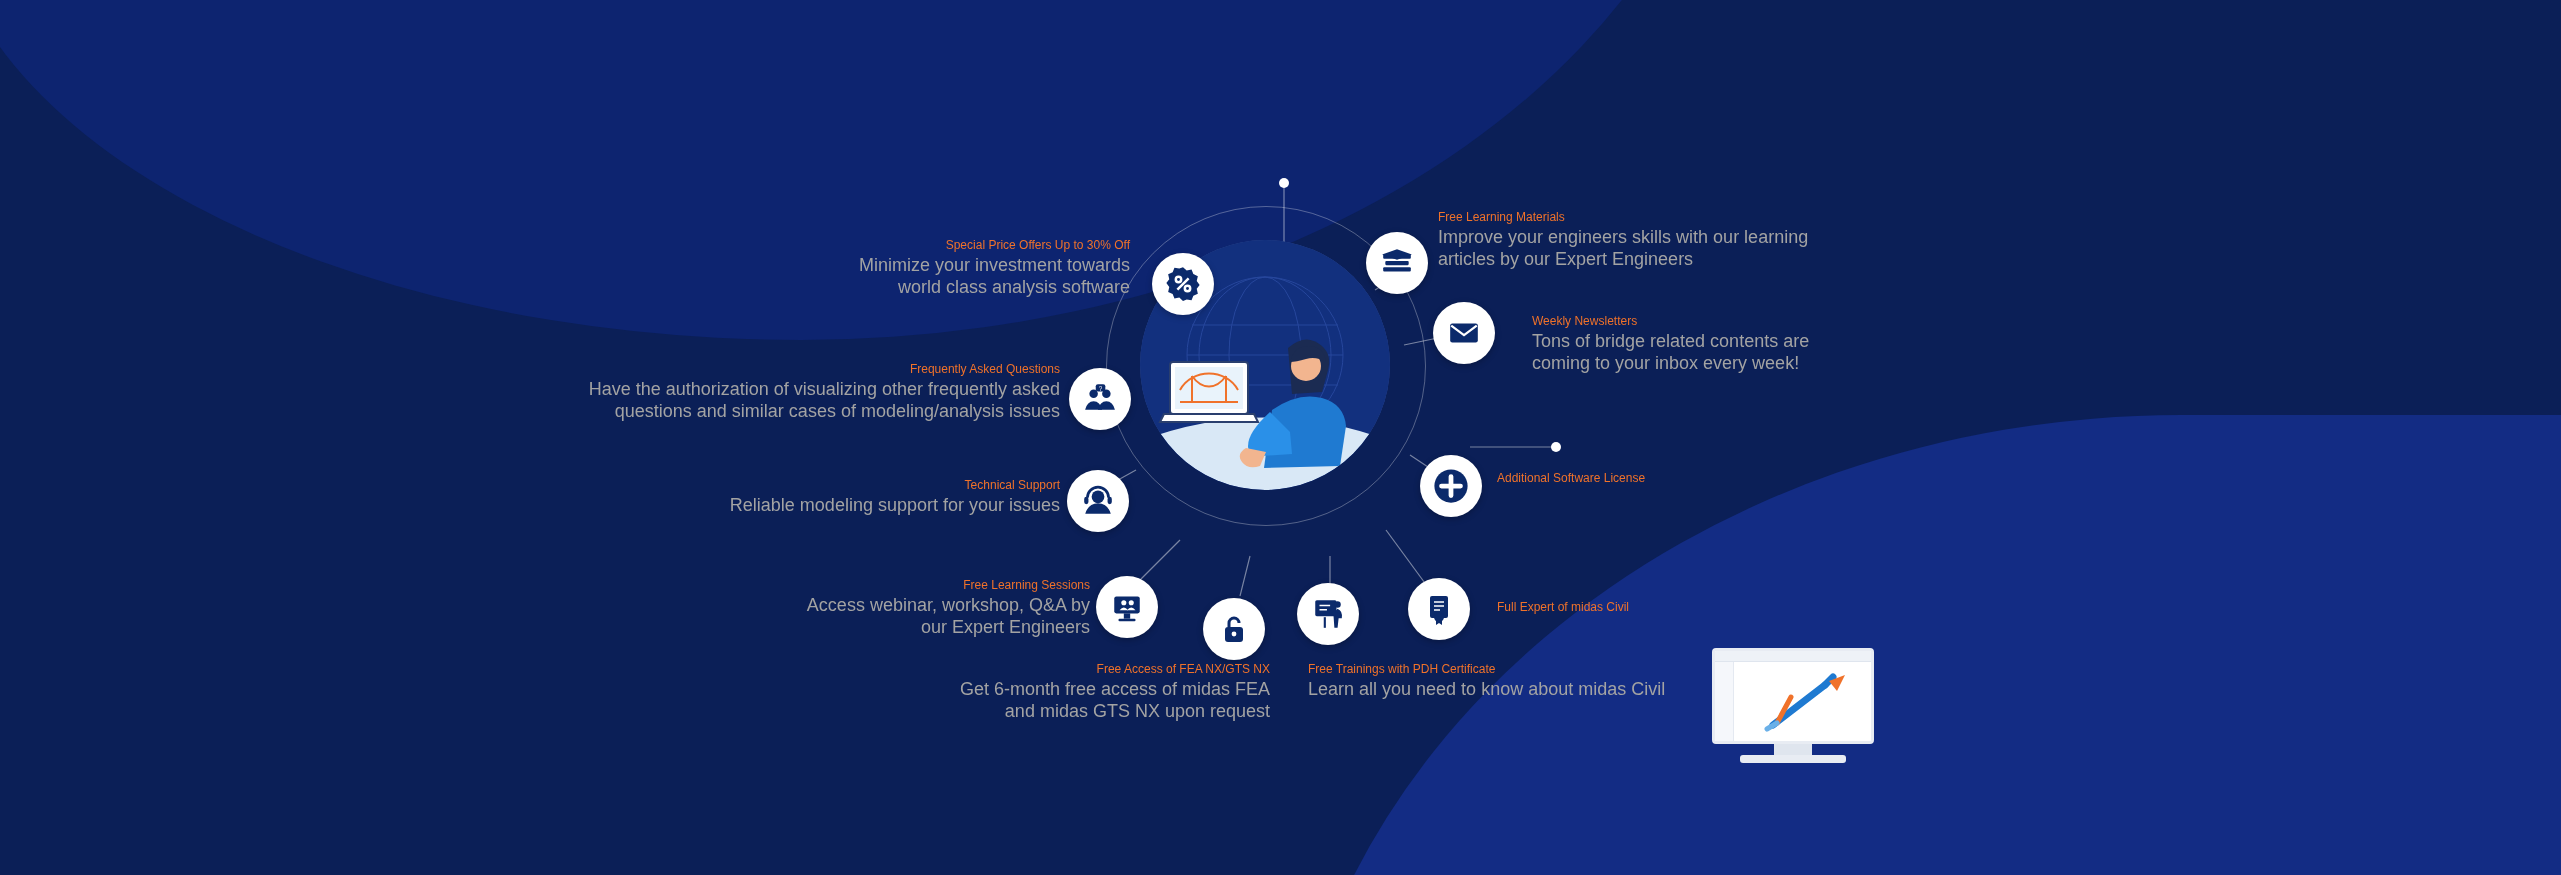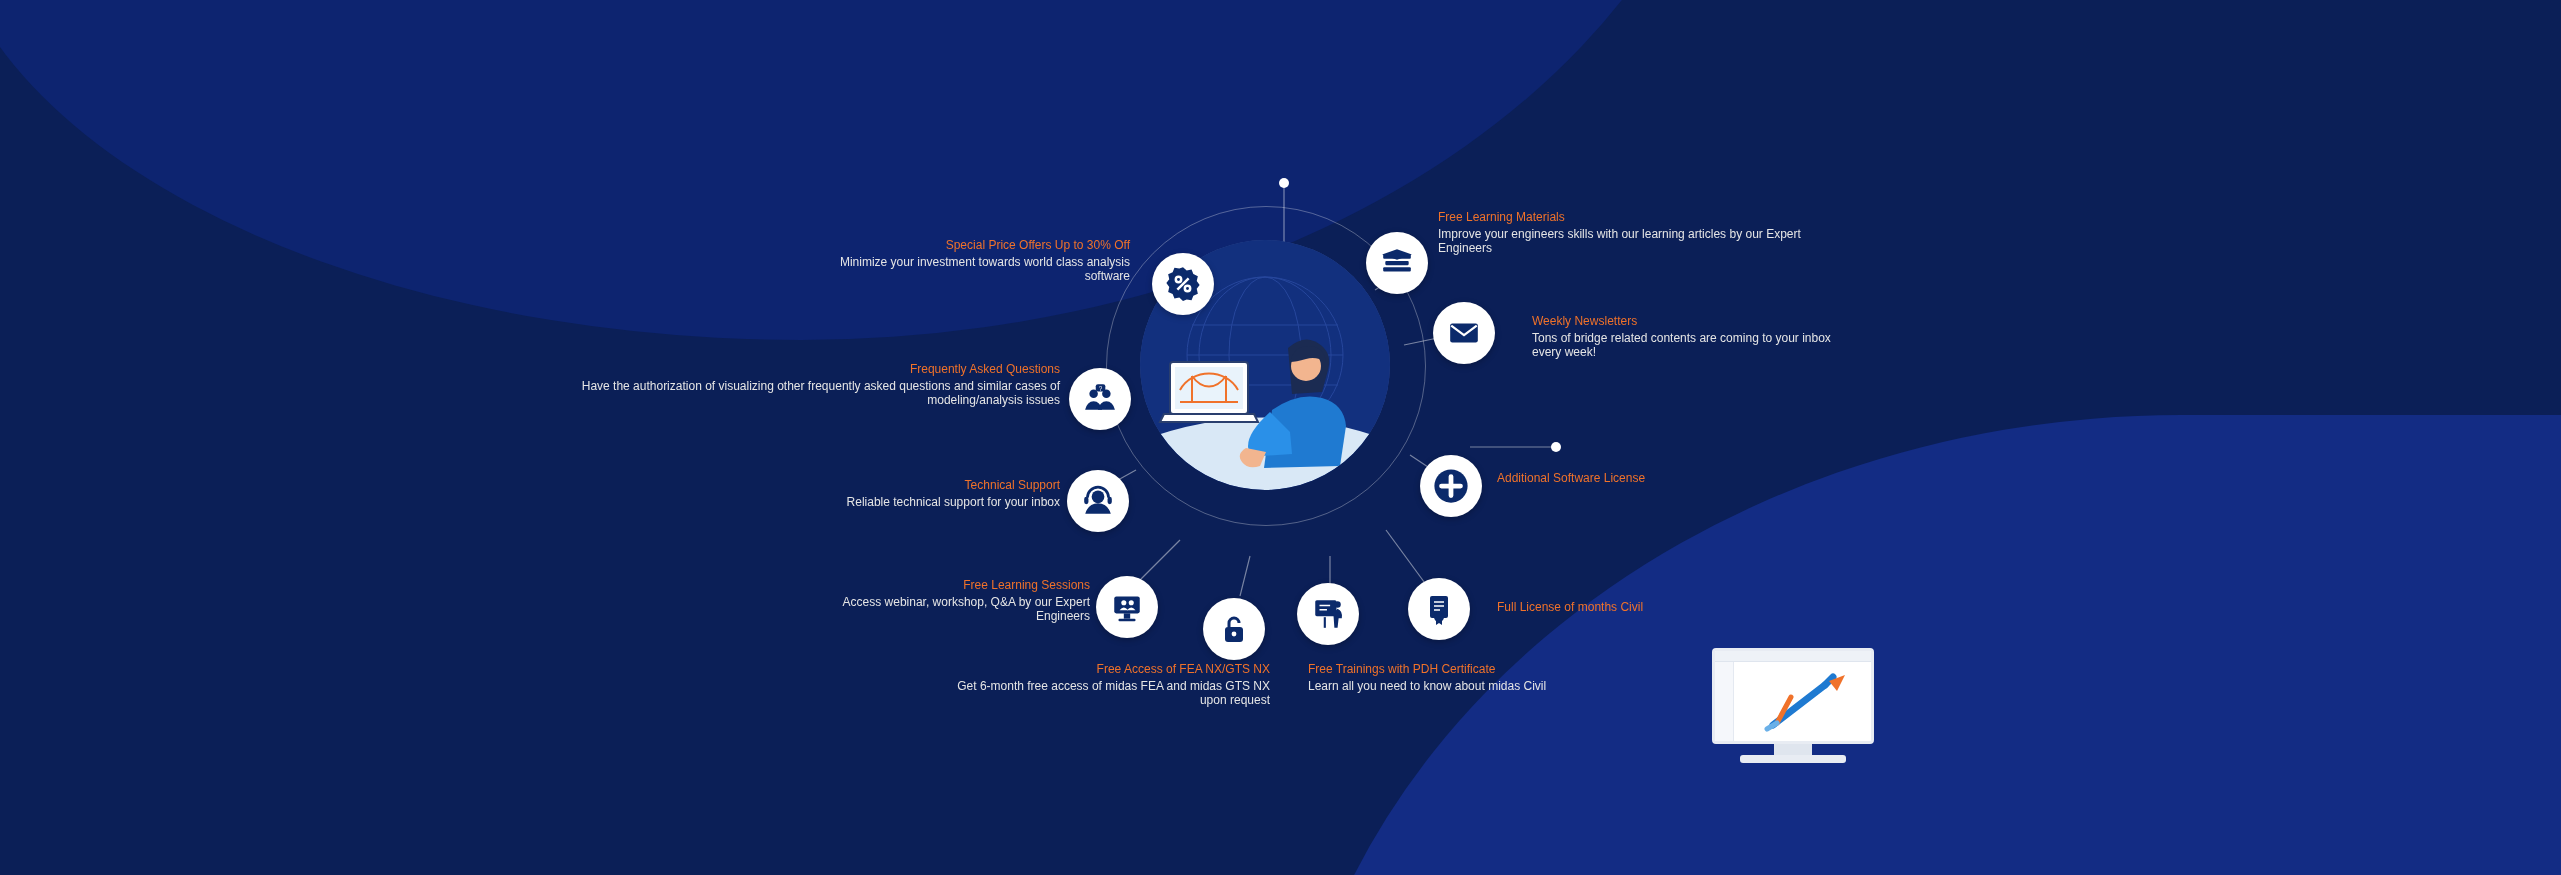--- a/index.html
+++ b/index.html
@@ -99,22 +99,22 @@
     position: absolute;
     line-height: 1.22;
   }
   .label .title {
     color: #f0722a;
     font-size: 12px;
     white-space: nowrap;
     margin-bottom: 2px;
   }
   .label .desc {
-    color: #e5e5e5;
-    font-size: 12px;
+    color: #a3a3a3;
+    font-size: 18px;
   }
   .label.right { text-align: left; }
   .label.left  { text-align: right; }
 
   
   .monitor {
     position: absolute;
     left: 1712px;
     top: 648px;
     width: 162px;
@@ -359,41 +359,41 @@
 <div class="label right" style="left:1512px; top:314px; width:330px;margin-left:20px;">
   <div class="title">Weekly Newsletters</div>
   <div class="desc" style="max-width:320px;">Tons of bridge related contents are coming to your inbox every week!</div>
 </div>
 
 <div class="label right" style="left:1497px; top:471px; width:300px;">
   <div class="title">Additional Software License</div>
 </div>
 
 <div class="label right" style="left:1497px; top:600px; width:320px;">
-  <div class="title">Full License of months Civil</div>
+  <div class="title">Full Expert of midas Civil</div>
 </div>
 
 <div class="label right" style="left:1308px; top:662px; width:400px;">
   <div class="title">Free Trainings with PDH Certificate</div>
   <div class="desc" style="max-width:400px;">Learn all you need to know about midas Civil</div>
 </div>
 
 <div class="label left" style="left:880px; top:662px; width:390px;">
   <div class="title">Free Access of FEA NX/GTS NX</div>
   <div class="desc" style="margin-left:auto; max-width:340px;">Get 6-month free access of midas FEA and midas GTS NX upon request</div>
 </div>
 
 <div class="label left" style="left:760px; top:578px; width:330px;">
   <div class="title">Free Learning Sessions</div>
   <div class="desc" style="margin-left:auto; max-width:290px;">Access webinar, workshop, Q&amp;A by our Expert Engineers</div>
 </div>
 
 <div class="label left" style="left:660px; top:478px; width:400px;">
   <div class="title">Technical Support</div>
-  <div class="desc" style="margin-left:auto; max-width:390px;">Reliable technical support for your inbox</div>
+  <div class="desc" style="margin-left:auto; max-width:390px;">Reliable modeling support for your issues</div>
 </div>
 
 <div class="label left" style="left:500px; top:362px; width:560px;">
   <div class="title">Frequently Asked Questions</div>
   <div class="desc" style="margin-left:auto; max-width:550px;">Have the authorization of visualizing other frequently asked questions and similar cases of modeling/analysis issues</div>
 </div>
 
 <div class="label left" style="left:680px; top:238px; width:450px;">
   <div class="title">Special Price Offers Up to 30% Off</div>
   <div class="desc" style="margin-left:auto; max-width:300px;">Minimize your investment towards world class analysis software</div>

